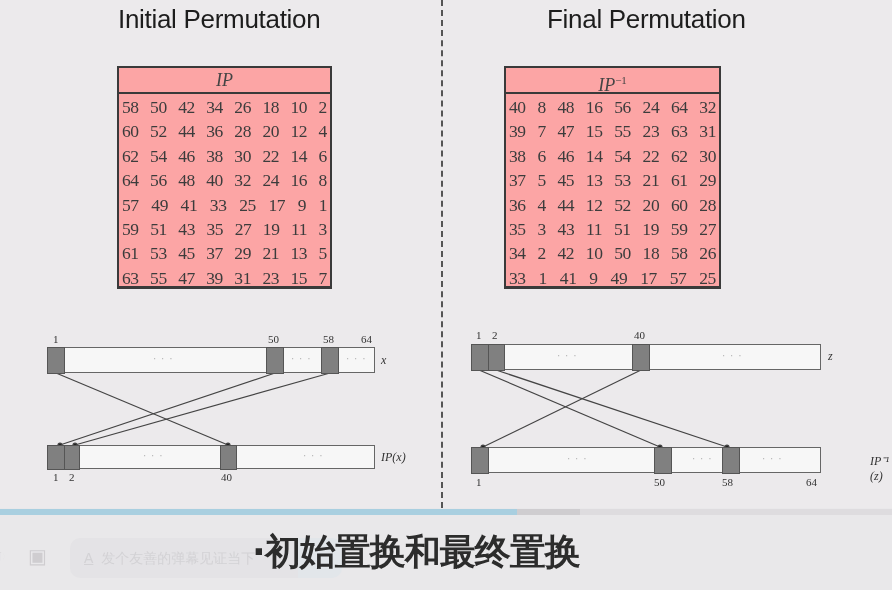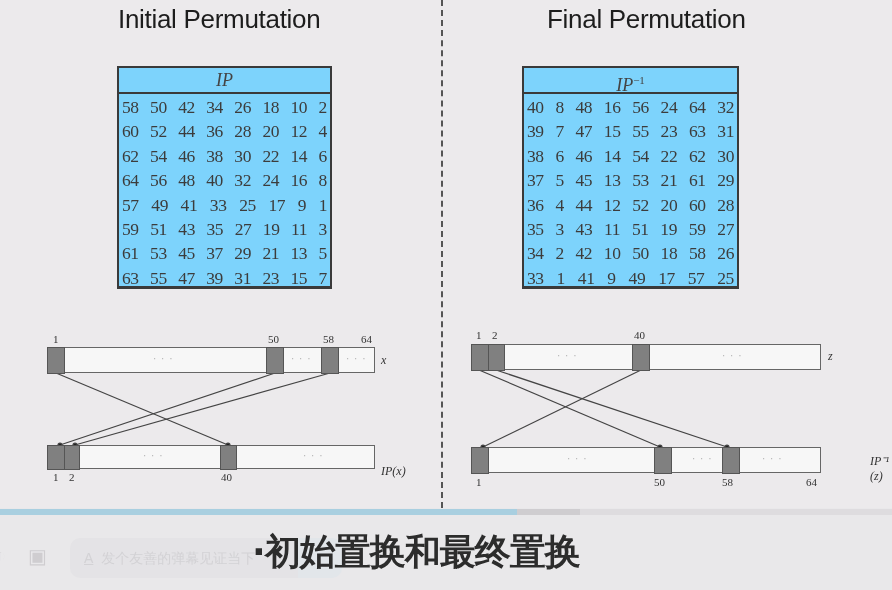--- a/index.html
+++ b/index.html
@@ -11,21 +11,21 @@
   .slide { position:absolute; left:0; top:0; width:892px; height:508px; background:#eceaec; }
   .title {
     position:absolute; top:4px; font-size:26px; color:#1d1d1d; letter-spacing:-0.3px;
     font-family:"Liberation Sans", sans-serif; white-space:nowrap;
   }
   .divider {
     position:absolute; left:441px; top:0; width:0; height:508px;
     border-left:2px dashed #555;
   }
   .ptable {
-    position:absolute; border:2px solid #3a3a3a; border-bottom-width:3px; background:#7dd3fc;
+    position:absolute; border:2px solid #3a3a3a; border-bottom-width:3px; background:#fca5a5;
     box-sizing:border-box;
   }
   .ptable .head {
     height:24px; border-bottom:2px solid #3a3a3a; text-align:center;
     font-family:"Liberation Serif", serif; font-style:italic; font-size:18px; color:#444; line-height:24px;
   }
   .ptable .head sup { font-size:11px; font-style:normal; }
   .ptable .grid { padding:1px 3px 0 3px; }
   .ptable .row {
     display:flex; justify-content:space-between; height:24.4px; line-height:24.4px;
@@ -139,21 +139,21 @@
           <span>47</span>
           <span>39</span>
           <span>31</span>
           <span>23</span>
           <span>15</span>
           <span>7</span>
         </div>
       </div>
   </div>
 
-  <div class="ptable" style="left:522px; top:66px; width:217px; height:223px;">
+  <div class="ptable" style="left:504px; top:66px; width:217px; height:223px;">
     <div class="head"><span>IP</span><sup>−1</sup></div>
     <div class="grid" id="ipinv-grid">
         <div class="row">
           <span>40</span>
           <span>8</span>
           <span>48</span>
           <span>16</span>
           <span>56</span>
           <span>24</span>
           <span>64</span>
@@ -272,21 +272,21 @@
   <div class="bar" style="left:47px; top:445px; width:328px; height:24px;">
     <div class="blk" style="left:-1.5px; width:18px;"></div>
     <div class="blk" style="left:16px; width:16px;"></div>
     <div class="dots" style="left:95px;">· · ·</div>
     <div class="blk" style="left:172px; width:17px;"></div>
     <div class="dots" style="left:255px;">· · ·</div>
   </div>
   <div class="lbl" style="left:53px; top:471px;">1</div>
   <div class="lbl" style="left:69px; top:471px;">2</div>
   <div class="lbl" style="left:221px; top:471px;">40</div>
-  <div class="lbl lbl-it" style="left:381px; top:464px;">IP(x)</div>
+  <div class="lbl lbl-it" style="left:381px; top:450px;">IP(x)</div>
 
   <div class="bar" style="left:471px; top:344px; width:350px; height:26px;">
     <div class="blk" style="left:-1.5px; width:18px;"></div>
     <div class="blk" style="left:16px; width:17px;"></div>
     <div class="dots" style="left:85px;">· · ·</div>
     <div class="blk" style="left:160px; width:18px;"></div>
     <div class="dots" style="left:250px;">· · ·</div>
   </div>
   <div class="lbl" style="left:476px; top:329px;">1</div>
   <div class="lbl" style="left:492px; top:329px;">2</div>

